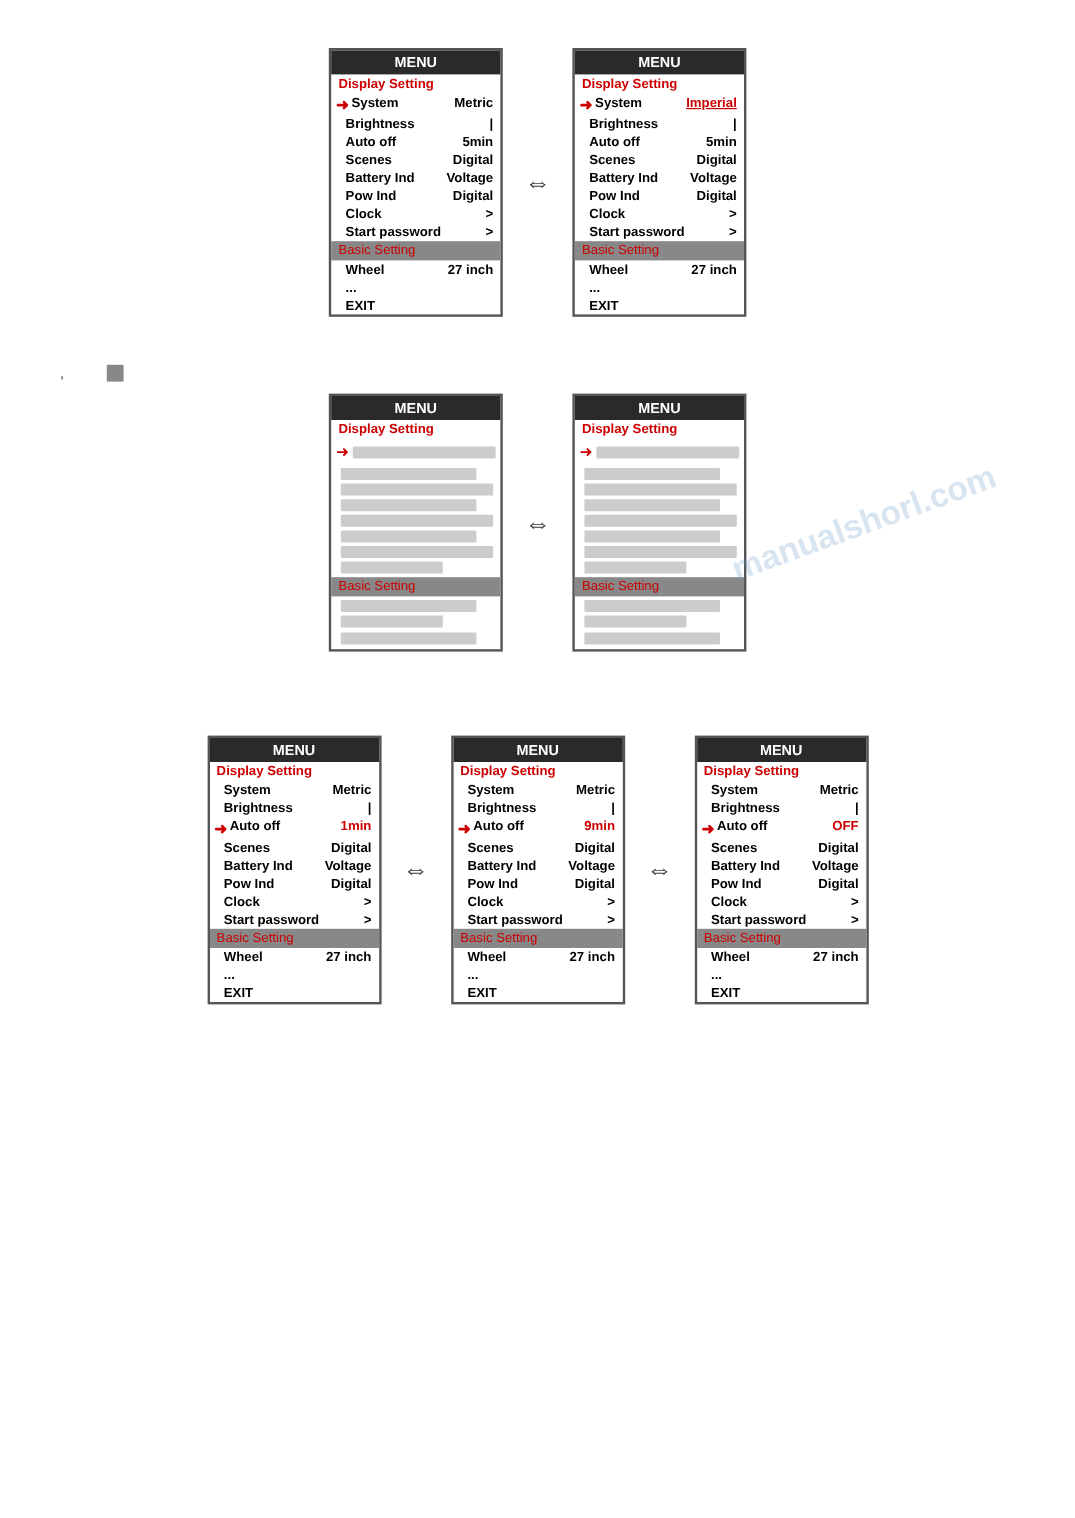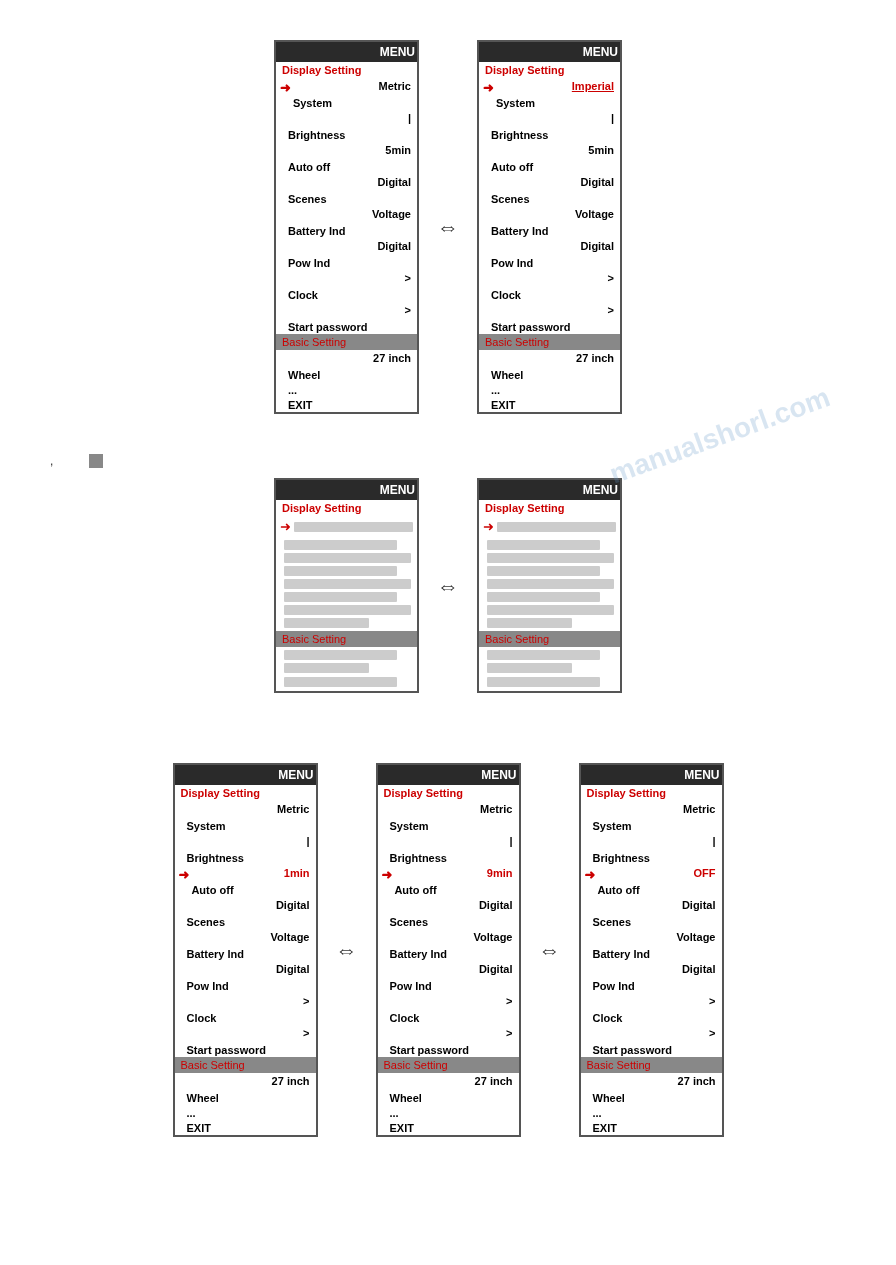--- a/index.html
+++ b/index.html
@@ -36,21 +36,21 @@
     .menu-panel {
       width: 145px;
       border: 2px solid #555;
       background: #fff;
       font-size: 11px;
     }
 
     .menu-title {
       background: #2a2a2a;
       color: #fff;
-      text-align: right;
+      text-align: center;
       font-weight: bold;
       font-size: 12px;
       padding: 3px 2px;
     }
 
     .section-header {
       color: #cc0000;
       font-weight: bold;
       font-size: 11px;
       padding: 2px 6px;
@@ -70,21 +70,20 @@
     }
 
     .menu-row .arrow-indicator {
       color: #cc0000;
       margin-right: 2px;
       font-size: 13px;
     }
 
     .menu-row .row-label {
       flex: 1;
-      margin-top: 17px;
     }
 
     .menu-row .row-value {
       color: #000;
       font-weight: bold;
     }
 
     .menu-row .row-value.red {
       color: #cc0000;
     }

